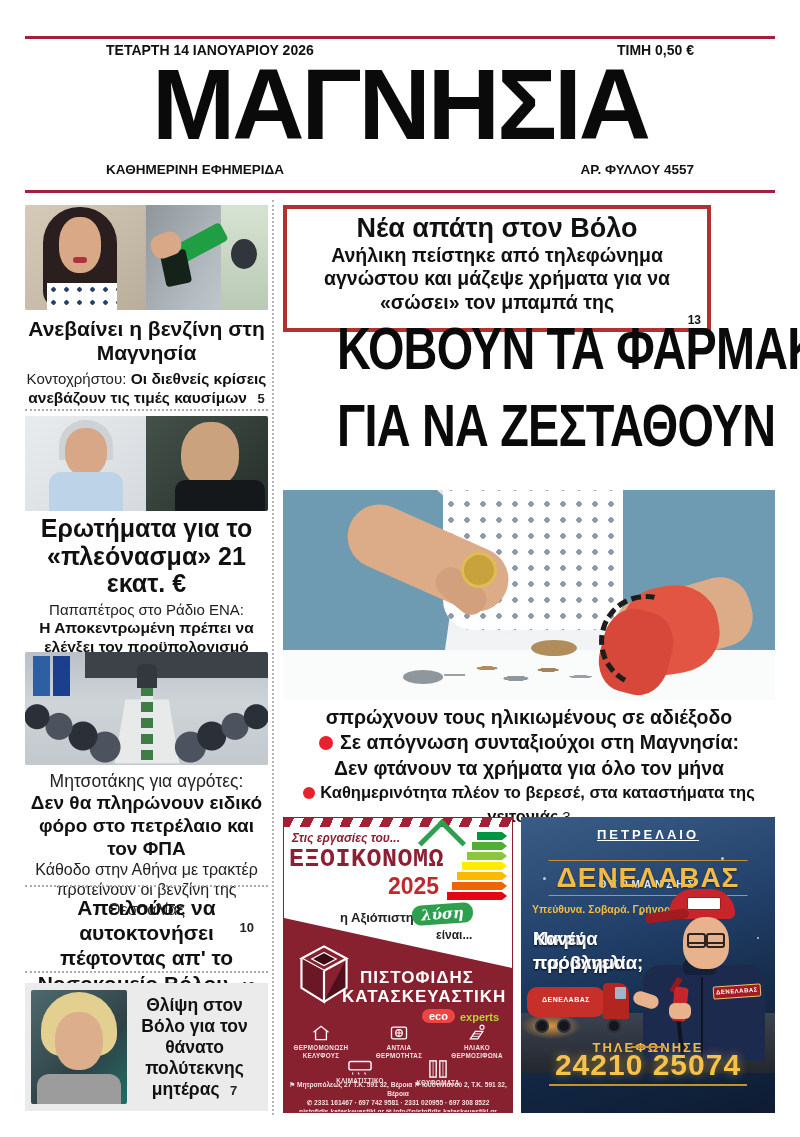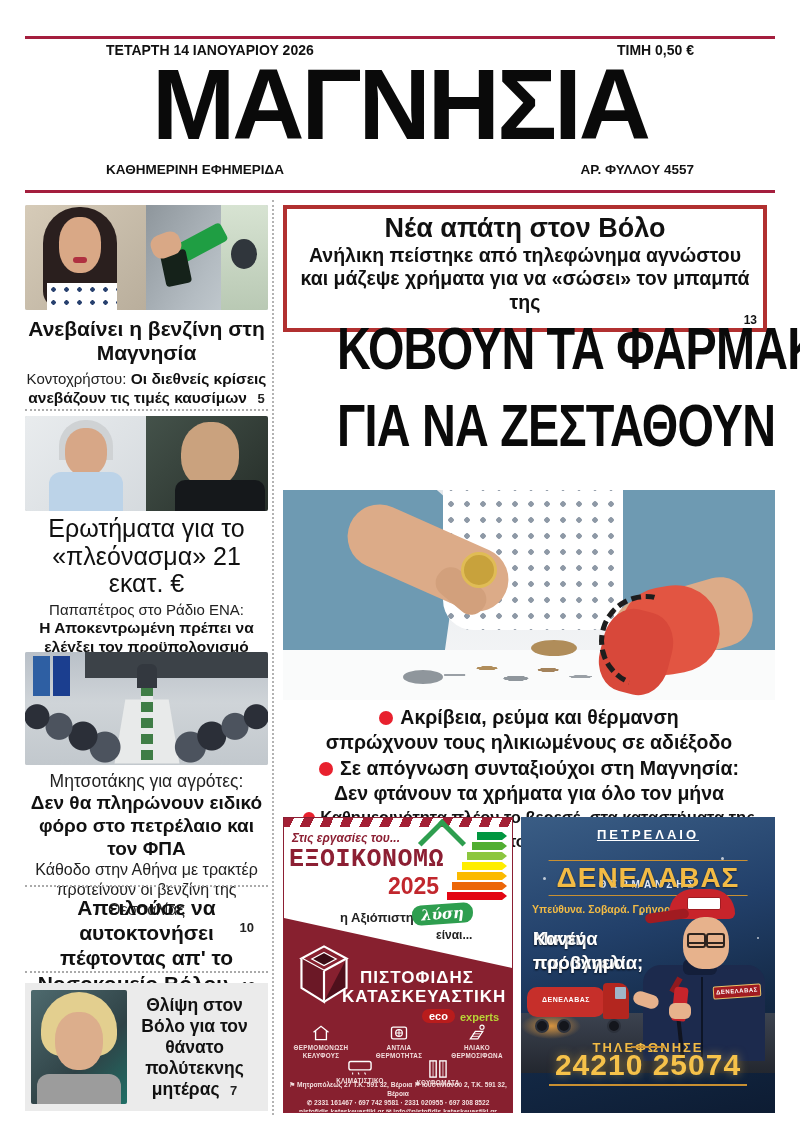--- a/index.html
+++ b/index.html
@@ -20,25 +20,25 @@
   .lblock{position:absolute;left:0;width:243px;text-align:center;}
   .dotline{position:absolute;left:0;width:243px;border-top:2px dotted #aaa;}
   .pgnum{font-size:13px;font-weight:700;color:#222;}
   
   .ph{position:absolute;left:0;width:243px;overflow:hidden;border-radius:2px;background:#ccc;}
   .ph *{position:absolute;}
   
   .t-bold-lg{font-size:21px;font-weight:800;line-height:1.12;}
   .t-kicker{font-size:15px;font-weight:400;color:#222;}
   .t-sub-b{font-size:15.5px;font-weight:700;line-height:1.25;}
-  .t-title-xl{font-size:25px;font-weight:400;line-height:1.1;}
+  .t-title-xl{font-size:25px;font-weight:700;line-height:1.1;}
   .t-bold-md{font-size:19px;font-weight:800;line-height:1.2;}
   .t-reg-md{font-size:16px;font-weight:400;line-height:1.25;color:#222;}
   
-  .topbox{position:absolute;left:0;top:0;width:484px;border:4px solid #b13030;text-align:center;padding:4px 8px 14px;box-sizing:border-box;}
+  .topbox{position:absolute;left:0;top:0;width:428px;border:4px solid #b13030;text-align:center;padding:4px 8px 14px;box-sizing:border-box;}
   .topbox-title{font-size:27px;font-weight:800;line-height:1.15;}
   .topbox-sub{font-size:19.5px;font-weight:700;line-height:1.2;}
   .topbox-pg{position:absolute;right:6px;bottom:1px;font-size:12px;font-weight:700;}
   .headline{position:absolute;left:0;top:106px;width:492px;text-align:center;}
   .hl-line{display:block;white-space:nowrap;font-size:60px;font-weight:900;line-height:1.28;
            letter-spacing:-1px;transform:scaleX(0.78);transform-origin:50% 50%;color:#0a0a0a;}
   .mainph{position:absolute;left:0;top:285px;width:492px;height:210px;overflow:hidden;background:#dfe3e8;}
   .mainph *{position:absolute;}
   .bullets{position:absolute;left:0;top:500px;width:492px;text-align:center;}
   .b-line{font-size:19.5px;font-weight:800;line-height:1.3;}
@@ -61,21 +61,21 @@
   .ebar{height:8px;margin:2px 0 0 auto;clip-path:polygon(0 0,calc(100% - 5px) 0,100% 50%,calc(100% - 5px) 100%,0 100%);}
   .eroof{position:absolute;left:-16px;top:-4px;width:34px;height:34px;border-top:5px solid #2e9e4f;border-left:5px solid #2e9e4f;transform:rotate(45deg);}
   .adp-rel{position:absolute;left:56px;top:92px;font-size:13px;font-weight:800;color:#222;}
   .adp-lysi{position:absolute;left:128px;top:86px;background:#2e9e4f;color:#fff;border-radius:9px;
             padding:1px 9px;font-size:15px;font-style:italic;font-weight:700;transform:rotate(-4deg);
             font-family:"DejaVu Serif",serif;}
   .adp-einai{position:absolute;left:152px;top:110px;font-size:12px;font-weight:800;color:#222;}
   .adp-cube{position:absolute;left:14px;top:126px;}
   .adp-co1{position:absolute;left:76px;top:150px;font-size:17px;font-weight:800;color:#fff;letter-spacing:1px;}
   .adp-co2{position:absolute;left:58px;top:169px;font-size:17px;font-weight:800;color:#fff;letter-spacing:1px;}
-  .adp-eco{position:absolute;left:138px;top:191px;background:#b91c1c;border-radius:10px;padding:1px 7px;font-size:11px;font-weight:800;color:#fff;}
+  .adp-eco{position:absolute;left:138px;top:191px;background:#ef4444;border-radius:10px;padding:1px 7px;font-size:11px;font-weight:800;color:#fff;}
   .adp-exp{position:absolute;left:176px;top:193px;font-size:11px;font-weight:800;color:#b8d437;}
   .svc-row{position:absolute;left:0;width:230px;display:flex;justify-content:center;gap:14px;}
   .svc{width:64px;text-align:center;color:#f3dede;}
   .svc svg{display:block;margin:0 auto;}
   .svc-label{font-size:6.3px;font-weight:700;letter-spacing:0.3px;line-height:1.25;margin-top:1px;}
   .adp-contact{position:absolute;left:3px;right:3px;top:263px;text-align:center;color:#f3dede;font-size:6.6px;line-height:1.35;font-weight:600;}
   
   .ad-d{position:relative;width:254px;height:296px;overflow:hidden;box-sizing:border-box;color:#fff;
         background:linear-gradient(165deg,#3a5d85 0%,#22406a 38%,#132844 70%,#0d1c33 100%);}
   .ad-d *{position:absolute;box-sizing:border-box;}
@@ -262,21 +262,20 @@
         radial-gradient(ellipse at 12% 50%,#9aa0a6 11px,transparent 12px),
         radial-gradient(ellipse at 30% 30%,#b08d5a 10px,transparent 11px),
         radial-gradient(ellipse at 46% 60%,#8f969c 12px,transparent 13px),
         radial-gradient(ellipse at 64% 35%,#a4835b 10px,transparent 11px),
         radial-gradient(ellipse at 82% 55%,#9aa0a6 11px,transparent 12px)"></div>
       <div style="left:248px;top:150px;width:46px;height:16px;background:#b08d5a;border-radius:50%"></div>
       <div style="left:120px;top:180px;width:40px;height:14px;background:#8f969c;border-radius:50%"></div>
     </div>
 
     <div class="bullets">
-      <div class="b-line"><span class="dot"></span><span>Ακρίβεια, ρεύμα και θέρμανση</span></div>
       <div class="b-line">σπρώχνουν τους ηλικιωμένους σε αδιέξοδο</div>
       <div class="b-line"><span class="dot"></span><span>Σε απόγνωση συνταξιούχοι στη Μαγνησία:</span></div>
       <div class="b-line">Δεν φτάνουν τα χρήματα για όλο τον μήνα</div>
       <div class="b-line-sm"><span class="dot dot-sm"></span><span>Καθημερινότητα πλέον το βερεσέ, στα καταστήματα της γειτονιάς</span><span class="b-pg">3</span></div>
     </div>
 
     <div class="ads">
 
       <div class="ad-p">
         <div class="ad-p-maroon"></div>

